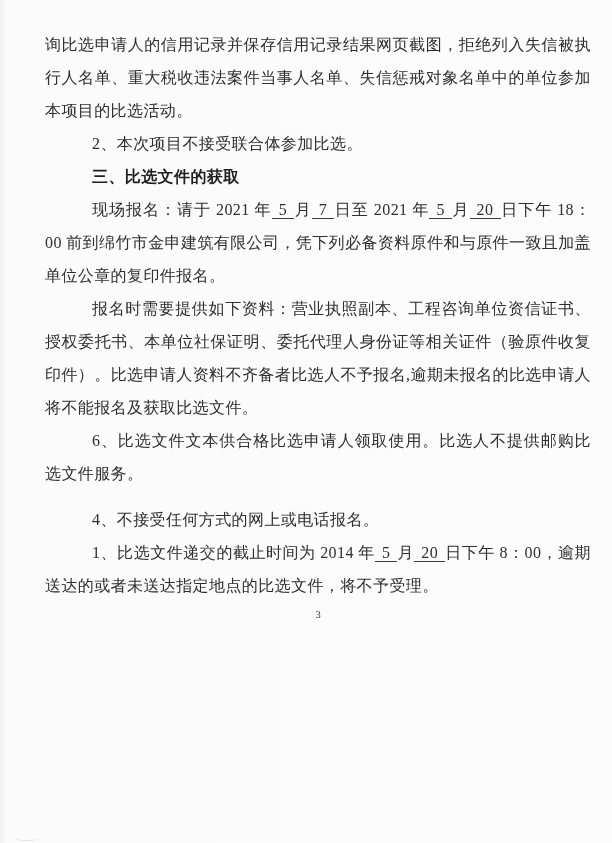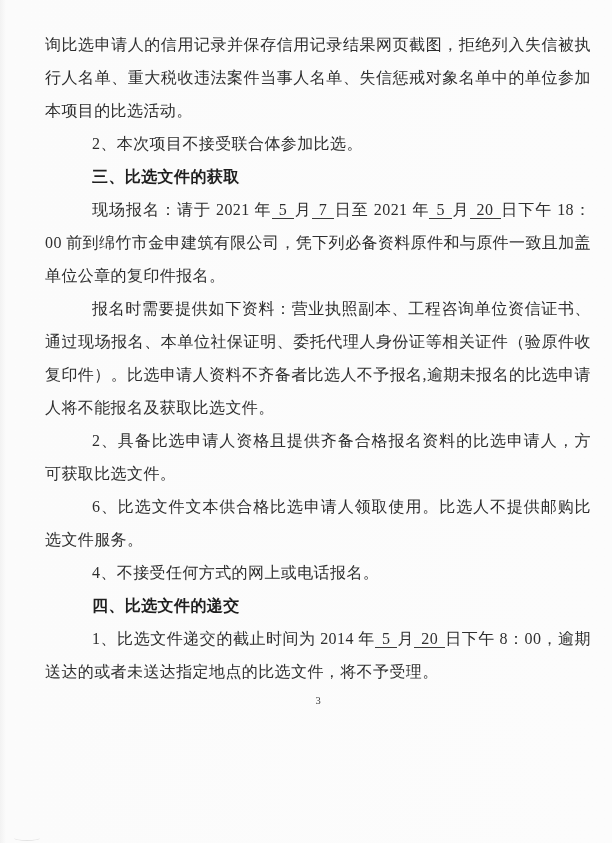--- a/index.html
+++ b/index.html
@@ -19,21 +19,21 @@
   }
   .doc-body p {
     margin: 0;
     font-size: 16px;
     line-height: 33px;
     letter-spacing: 0.4px;
     text-align: justify;
   }
   .doc-body p.indent { text-indent: 47px; font-family: Liberation Serif, serif; }
   .doc-body p.heading { font-weight: bold; color: #1f1f1f; }
-  .doc-body p.space-before { }
+  .doc-body p.space-before { margin-top: 13px; }
   .blank {
     border-bottom: 1.4px solid #3c3c3c;
     padding: 0 7px;
     letter-spacing: 0.5px;
   }
   .page-number {
     margin-top: 7px;
     text-align: center;
     font-size: 10.5px;
     color: #3a3a3a;
@@ -49,22 +49,20 @@
 </style>
 </head>
 <body>
 
 <div class="page">
   <div class="doc-body">
       <p class="body"><span>询比选申请人的信用记录并保存信用记录结果网页截图，拒绝列入失信被执行人名单、重大税收违法案件当事人名单、失信惩戒对象名单中的单位参加本项目的比选活动。</span></p>
       <p class="body indent"><span>2、本次项目不接受联合体参加比选。</span></p>
       <p class="heading indent"><span>三、比选文件的获取</span></p>
       <p class="body indent"><span>现场报名：请于 2021 年</span><span class="blank">5</span><span>月</span><span class="blank">7</span><span>日至 2021 年</span><span class="blank">5</span><span>月</span><span class="blank">20</span><span>日下午 18：00 前到绵竹市金申建筑有限公司，凭下列必备资料原件和与原件一致且加盖单位公章的复印件报名。</span></p>
-      <p class="body indent"><span>报名时需要提供如下资料：营业执照副本、工程咨询单位资信证书、通过现场报名、本单位社保证明、委托代理人身份证等相关证件（验原件收复印件）。比选申请人资料不齐备者比选人不予报名,逾期未报名的比选申请人将不能报名及获取比选文件。</span></p>
-      <p class="body indent"><span>2、具备比选申请人资格且提供齐备合格报名资料的比选申请人，方可获取比选文件。</span></p>
+      <p class="body indent"><span>报名时需要提供如下资料：营业执照副本、工程咨询单位资信证书、授权委托书、本单位社保证明、委托代理人身份证等相关证件（验原件收复印件）。比选申请人资料不齐备者比选人不予报名,逾期未报名的比选申请人将不能报名及获取比选文件。</span></p>
       <p class="body indent"><span>6、比选文件文本供合格比选申请人领取使用。比选人不提供邮购比选文件服务。</span></p>
       <p class="body indent space-before"><span>4、不接受任何方式的网上或电话报名。</span></p>
-      <p class="heading indent space-before"><span>四、比选文件的递交</span></p>
       <p class="body indent"><span>1、比选文件递交的截止时间为 2014 年</span><span class="blank">5</span><span>月</span><span class="blank">20</span><span>日下午 8：00，逾期送达的或者未送达指定地点的比选文件，将不予受理。</span></p>
     </div>
   <div class="page-number">3</div>
   <div class="scan-artifact"></div>
 </div>
 
 </body></html>

